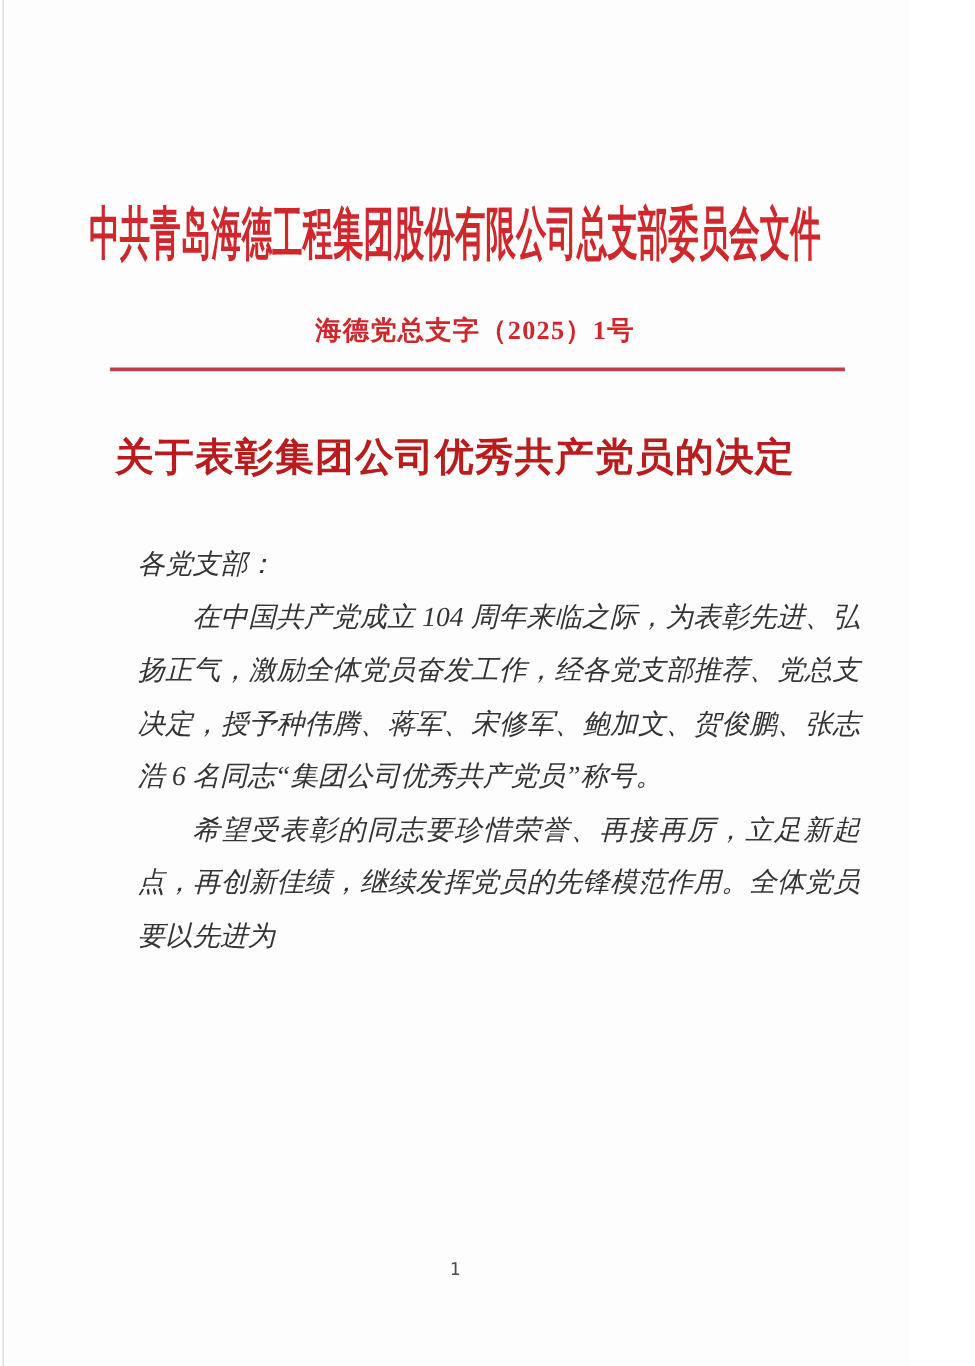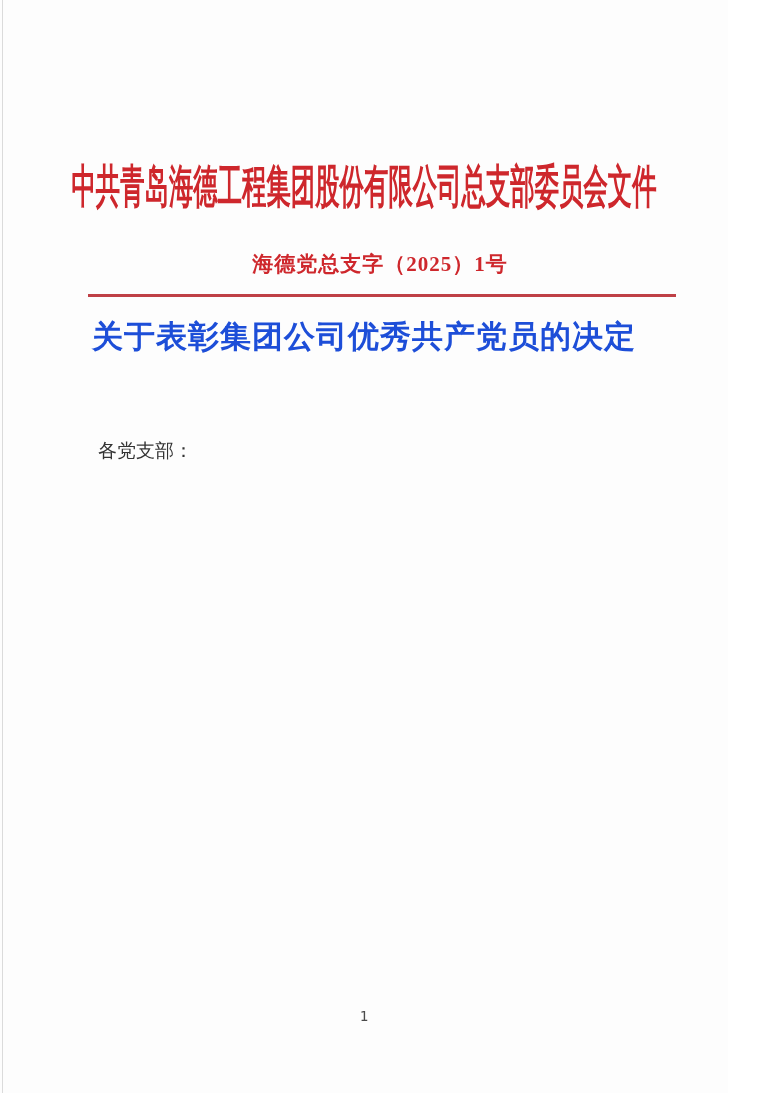--- a/index.html
+++ b/index.html
@@ -50,36 +50,37 @@
     letter-spacing: 1px;
   }
   .red-line {
     position: absolute;
     top: 294px; left: 88px;
     width: 588px; height: 3px;
     background: #bf4046;
   }
   .doc-title {
     position: absolute;
-    top: 316px; left: 0;
+    top: 345px; left: 0;
     width: 100%;
     text-align: center;
     font-size: 31px;
     font-weight: bold;
-    color: #1d4ed8;
+    color: #b91c1c;
     letter-spacing: 1px;
   }
   .body-text {
     position: absolute;
-    top: 430px; left: 98px;
+    top: 430px; left: 110px;
     width: 578px;
-    font-size: 19px;
+    font-size: 22px;
     line-height: 42.5px;
     color: #343434;
     text-align: justify;
+    font-style: italic;
   }
   .salutation { text-indent: 0; }
   .body-text p { margin: 0; text-indent: 2em; }
   .page-number {
     position: absolute;
     top: 1008px; left: 0;
     width: 100%;
     text-align: center;
     font-size: 14px;
     color: #4a4a4a;
@@ -98,17 +99,19 @@
   </div>
 
   <div class="doc-number">海德党总支字（2025）1号</div>
 
   <div class="red-line"></div>
 
   <div class="doc-title">关于表彰集团公司优秀共产党员的决定</div>
 
   <div class="body-text">
     <div class="salutation">各党支部：</div>
+    <p>在中国共产党成立 104 周年来临之际，为表彰先进、弘扬正气，激励全体党员奋发工作，经各党支部推荐、党总支决定，授予种伟腾、蒋军、宋修军、鲍加文、贺俊鹏、张志浩 6 名同志“集团公司优秀共产党员”称号。</p>
+    <p>希望受表彰的同志要珍惜荣誉、再接再厉，立足新起点，再创新佳绩，继续发挥党员的先锋模范作用。全体党员要以先进为</p>
   </div>
 
   <div class="page-number">1</div>
 
 </div>
 
 </body></html>

